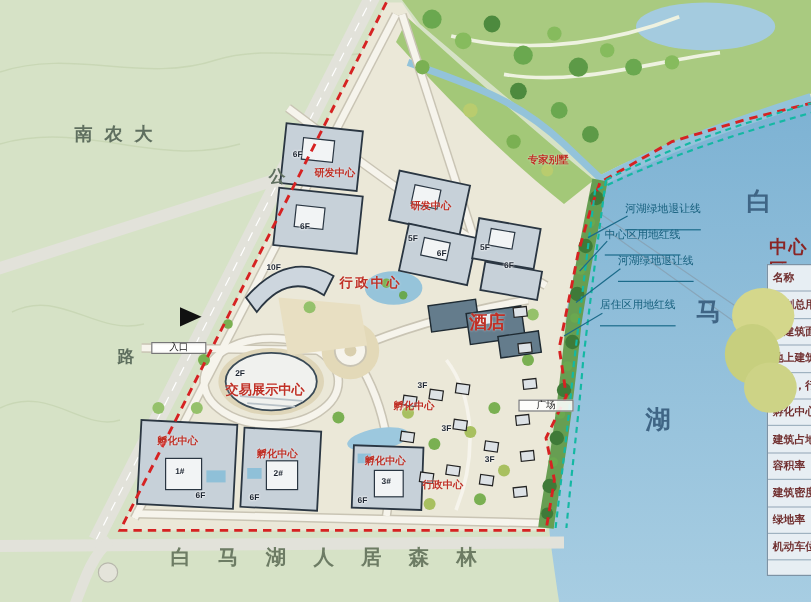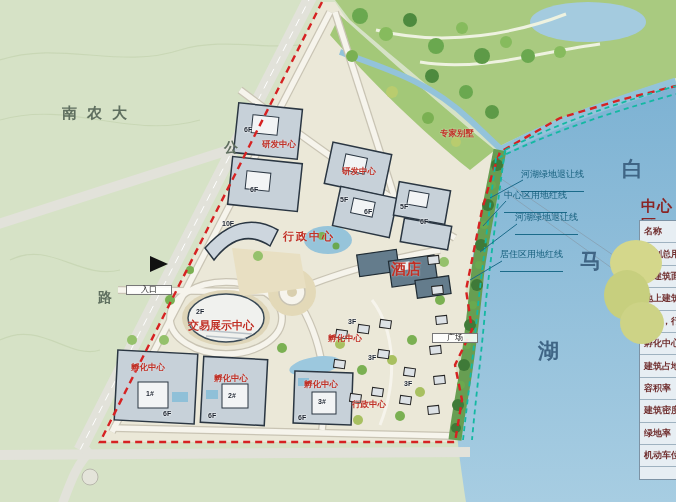--- a/index.html
+++ b/index.html
@@ -252,20 +252,21 @@
       <path d="M517,224 L480,252"></path>
       <path d="M502,261 L470,280"></path>
     </g>
 
     <polygon points="150,256 168,264 150,272" fill="#111"></polygon>
   </svg>
 
   <div class="lbl area-name" style="left:62px;top:105px;font-size:15px;letter-spacing:10px;">南农大</div>
   <div class="lbl area-name" style="left:224px;top:140px;font-size:14px;">公</div>
   <div class="lbl area-name" style="left:98px;top:290px;font-size:14px;">路</div>
+  <div class="lbl" style="left:142px;top:456px;font-size:17px;letter-spacing:9px;color:#6d7c64;font-weight:bold;">白 马 湖 人 居 森 林</div>
 
   <div class="lbl lake-char" style="left:622px;top:158px;">白</div>
   <div class="lbl lake-char" style="left:580px;top:250px;">马</div>
   <div class="lbl lake-char" style="left:538px;top:340px;">湖</div>
 
   <div class="lbl setback-lbl" style="left:521px;top:170px;">河湖绿地退让线</div>
   <div class="lbl setback-lbl" style="left:504px;top:191px;text-align:right;">中心区用地红线</div>
   <div class="lbl setback-lbl" style="left:515px;top:213px;">河湖绿地退让线</div>
   <div class="lbl setback-lbl" style="left:500px;top:250px;">居住区用地红线</div>
 

